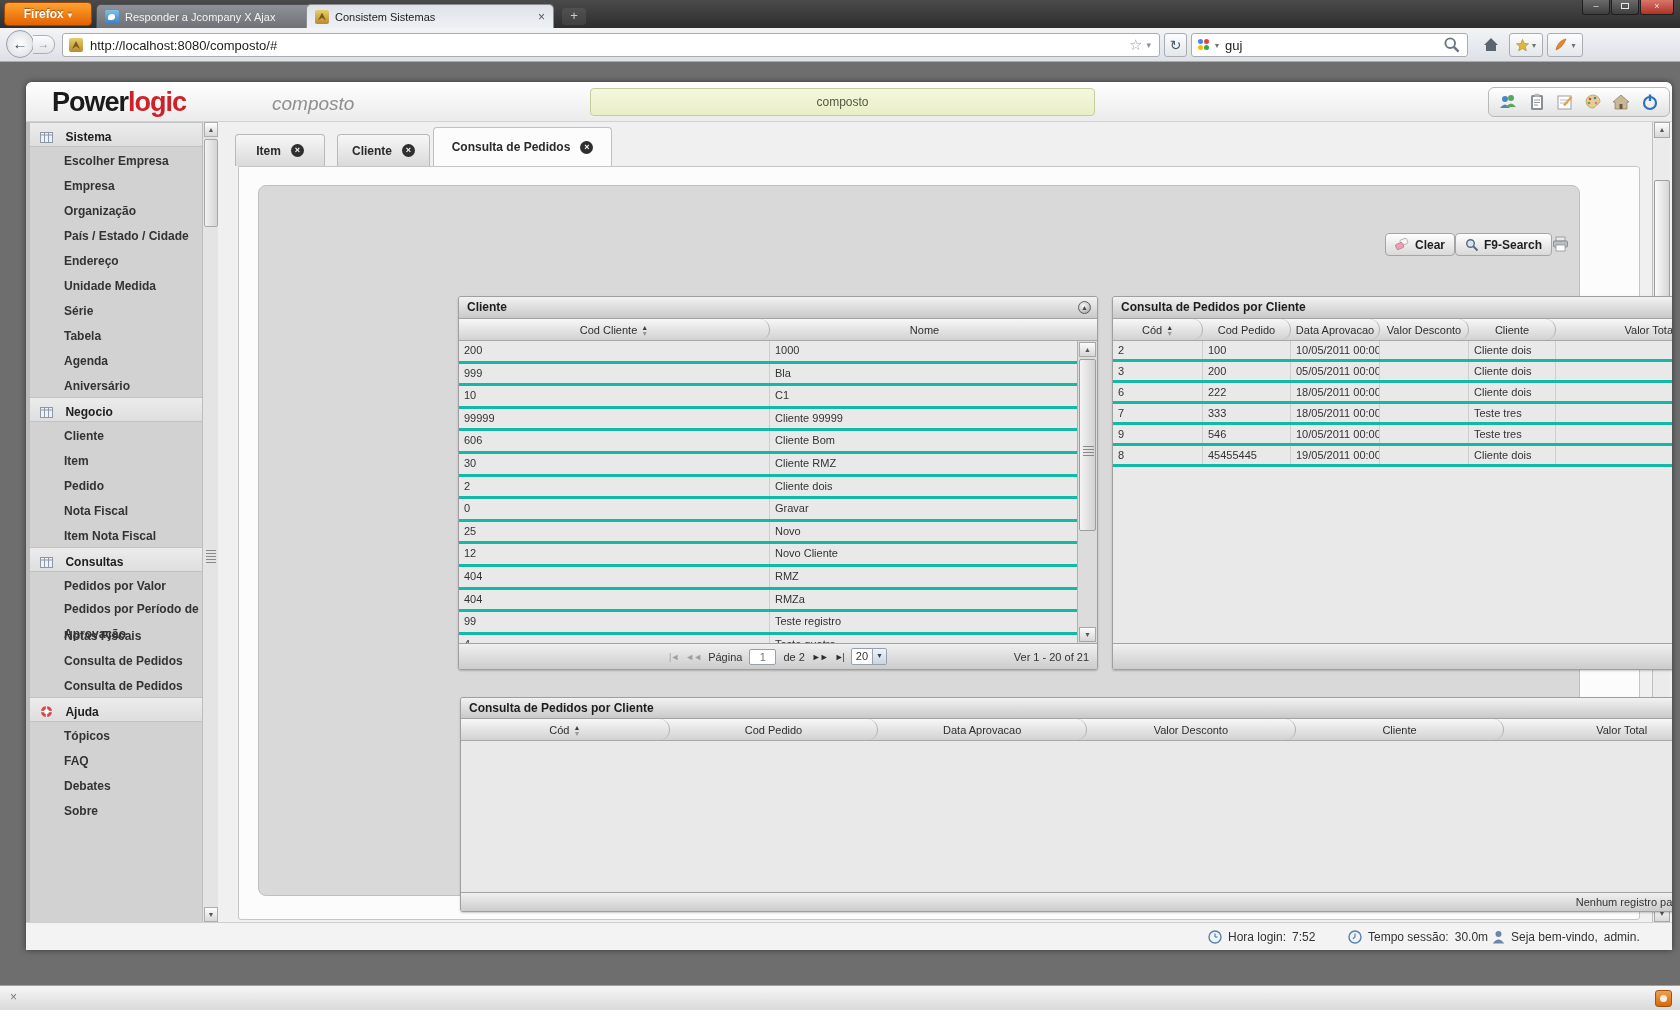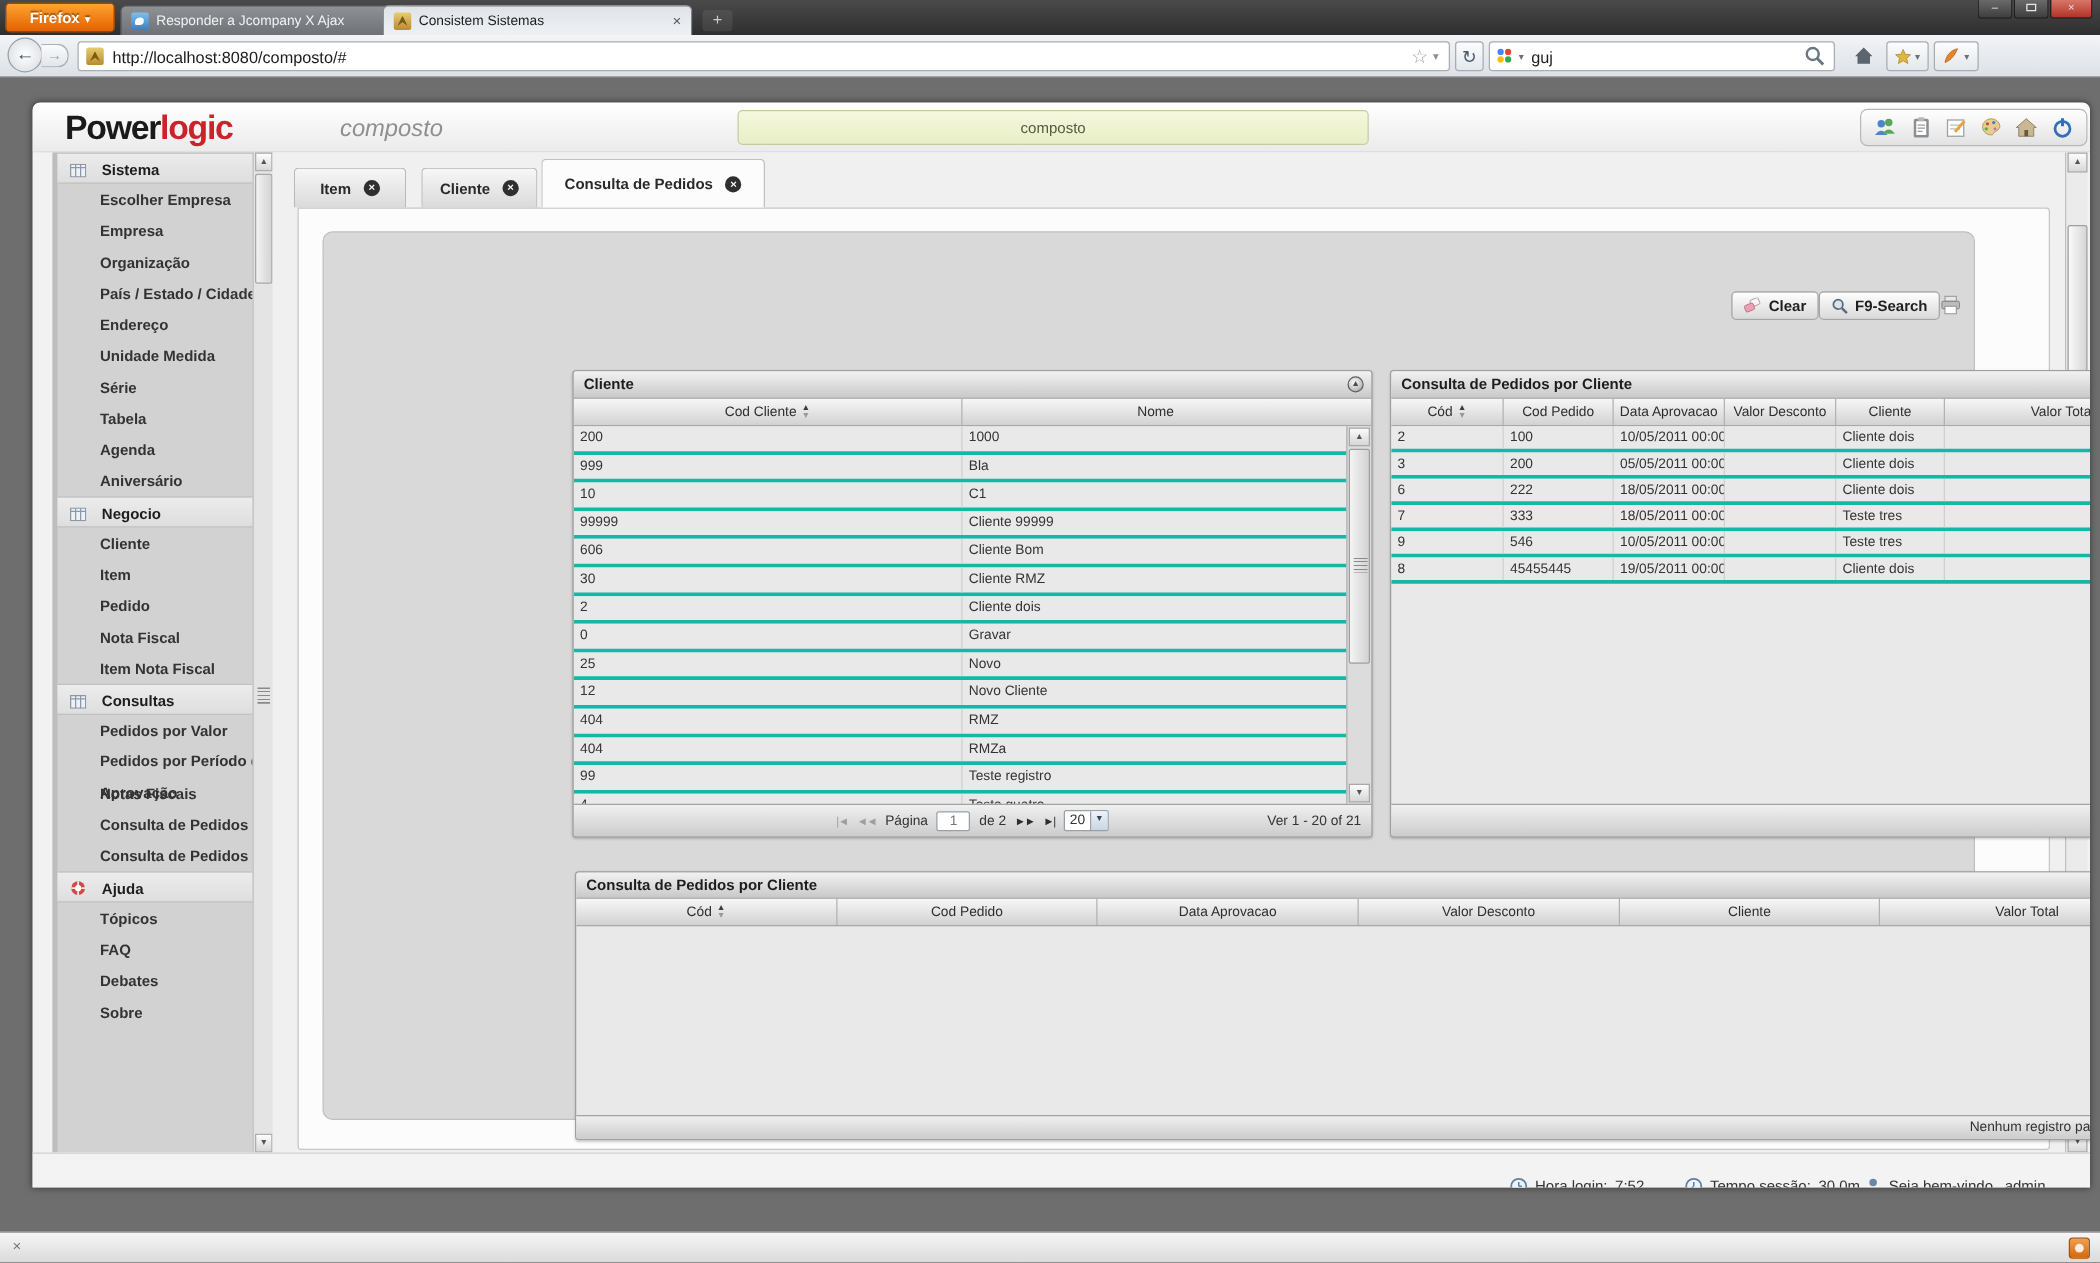--- a/index.html
+++ b/index.html
@@ -91,21 +91,21 @@
   .banner { position:absolute; left:564px; top:6px; width:505px; height:28px;
             background:linear-gradient(#f5f8df,#e8eec6); border:1px solid #c6cd9c; border-radius:4px;
             font-size:12px; color:#55593f; text-align:center; line-height:26px; }
   .hdtools { position:absolute; left:1462px; top:5px; width:182px; height:30px;
              background:linear-gradient(#ffffff,#e2e2e2); border:1px solid #b8b8b8; border-radius:6px;
              display:flex; align-items:center; justify-content:space-evenly; }
   .hdico { width:18px; height:18px; }
 
   
   .sidebar { position:absolute; left:0; top:40px; width:176px; height:800px; background:#d2d2d2;
-             border-left:4px solid #bdbdbd;margin-left:16px; }
+             border-left:4px solid #bdbdbd; }
   .snav { position:relative; height:25px; line-height:25px; }
   .snav.shead { background:linear-gradient(#ececec,#dedede); border-top:1px solid #c2c2c2;
                 border-bottom:1px solid #c2c2c2; padding-left:10px; }
   .snav.shead .sic { display:inline-block; vertical-align:-2px; margin-right:8px; }
   .snav.item { padding-left:34px; }
   .slabel { font-weight:bold; font-size:12px; color:#333; white-space:nowrap; }
   .snav.shead .slabel { color:#1d1d1d; }
   .snav.tall { height:50px; }
   .snav.tall .l1 { position:absolute; left:34px; top:0; }
   .snav.tall .l2 { position:absolute; left:34px; top:25px; }
@@ -143,21 +143,21 @@
   .phd { height:22px; background:linear-gradient(#f2f2f2,#c9c9c9); border-bottom:1px solid #a3a3a3;
          font-weight:bold; font-size:12px; color:#1d1d1d; line-height:21px; padding-left:8px;
          position:relative; }
   .collapse { position:absolute; right:6px; top:4px; width:13px; height:13px; border-radius:50%;
               background:radial-gradient(circle at 40% 35%,#fafafa,#c9c9c9 55%,#8d8d8d);
               border:1px solid #5f5f5f; color:#4a4a4a; font-size:7px; text-align:center;
               line-height:11px; }
   .chead { display:flex; height:22px; background:linear-gradient(#f7f7f7,#d2d2d2);
            border-bottom:1px solid #a8a8a8; }
   .ch { border-right:1px solid #b2b2b2; text-align:center; font-size:11px; color:#2e2e2e;
-        line-height:22px; white-space:nowrap; overflow:hidden; }
+        line-height:22px; white-space:nowrap; overflow:hidden;border-radius:10px; }
   .sorticon { display:inline-block; vertical-align:middle; margin-left:4px; line-height:6px; }
   .sorticon .su { display:block; font-size:7px; color:#3d3d3d; }
   .sorticon .sd { display:block; font-size:7px; color:#9a9a9a; }
   .trow { display:flex; border-bottom:3px solid #14b8a6; background:#e9e9e9; }
   .tc { border-right:1px solid #cicfcf; border-right:1px solid #cfcfcf; font-size:11px; color:#333;
         padding:3px 5px 0 5px; white-space:nowrap; overflow:hidden; }
   .lrows { position:absolute; left:0; top:44px; bottom:26px; width:620px; overflow:hidden; }
   .lp .trow { height:22.6px; }
   .lp .c1 { width:311px; } .lp .c2 { width:309px; border-right:none; }
   .lvscroll { position:absolute; top:44px; right:0; width:20px; bottom:26px; background:#dcdcdc;
@@ -207,21 +207,21 @@
   .mbtn { position:absolute; left:1px; width:16px; height:16px; background:linear-gradient(#fdfdfd,#d8d8d8);
           border:1px solid #a8a8a8; font-size:7px; color:#555; text-align:center; line-height:14px; }
   .mthumb { position:absolute; left:1px; top:58px; width:16px; height:338px;
             background:linear-gradient(90deg,#fafafa,#d6d6d6); border:1px solid #9e9e9e;
             border-radius:2px; }
   .mgrip { position:absolute; left:4px; top:160px; width:10px; height:13px;
            background:repeating-linear-gradient(#8a8a8a 0 1px,transparent 1px 3px); }
 
   .statusbar { position:absolute; left:0; top:840px; width:1646px; height:28px; background:#f3f3f3;
                border-top:1px solid #cfcfcf; font-size:12px; color:#333; }
-  .stitem { position:absolute; top:12px; height:28px; display:flex; align-items:center; gap:6px; }
+  .stitem { position:absolute; top:0; height:28px; display:flex; align-items:center; gap:6px; }
 
   .addonbar { position:absolute; left:0; top:923px; width:1680px; height:25px;
               background:linear-gradient(#f6f6f6,#dadada); border-top:1px solid #9f9f9f; }
   .abclose { position:absolute; left:10px; top:4px; font-size:12px; color:#777; }
   .abicon { position:absolute; right:8px; top:4px; width:17px; height:17px; border-radius:3px;
             background:linear-gradient(#f0a050,#d06a10); border:1px solid #a85408; }
   .abicon::after { content:""; position:absolute; left:4px; top:4px; width:7px; height:7px;
                    background:#fff; border-radius:50%; opacity:.85; }
 </style>
 </head>

